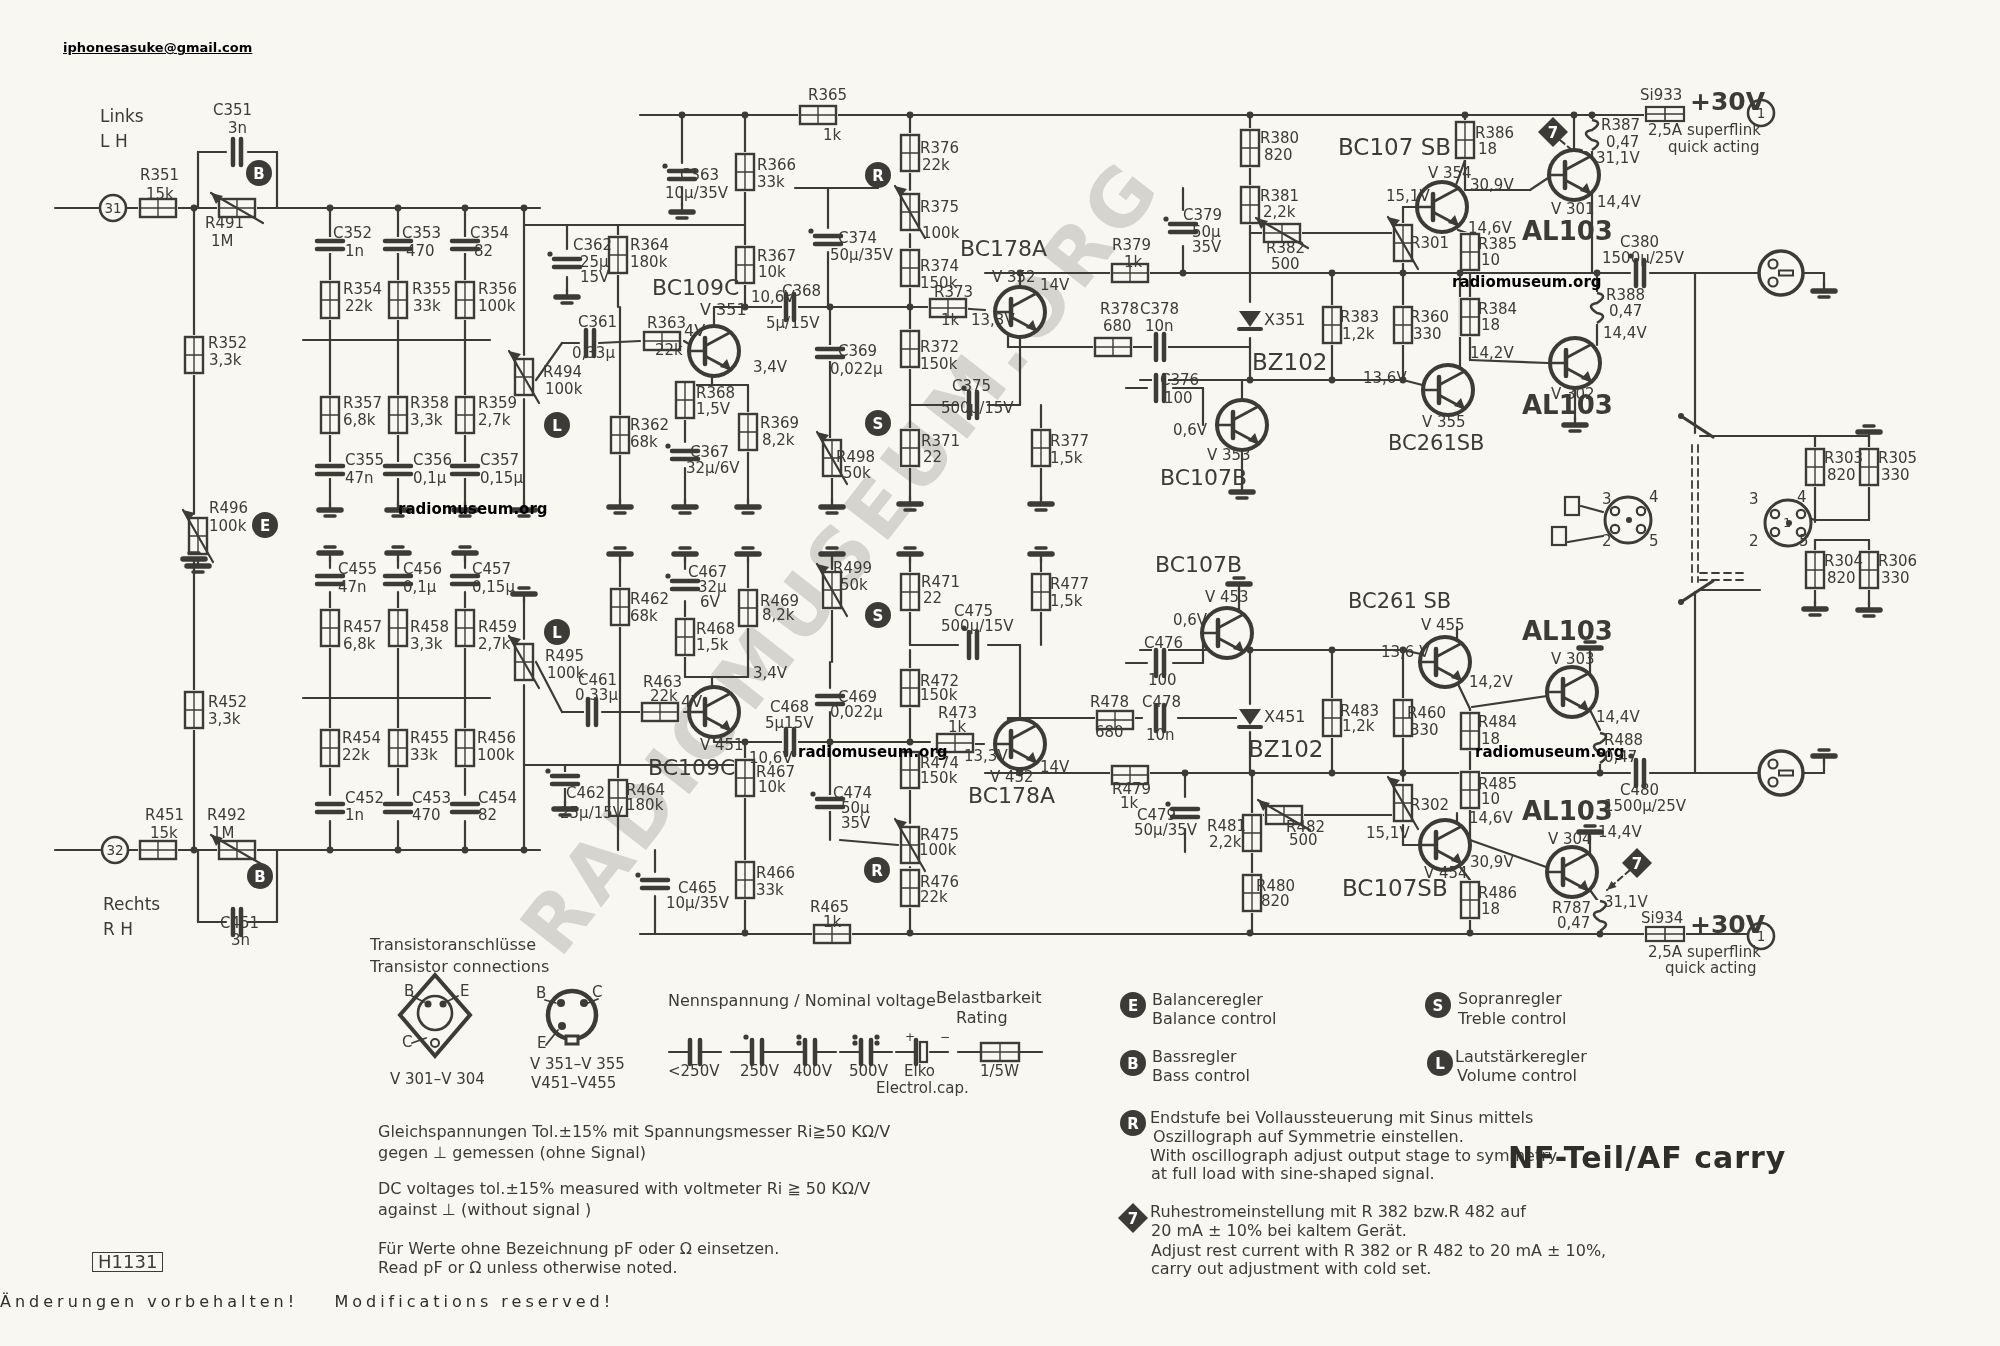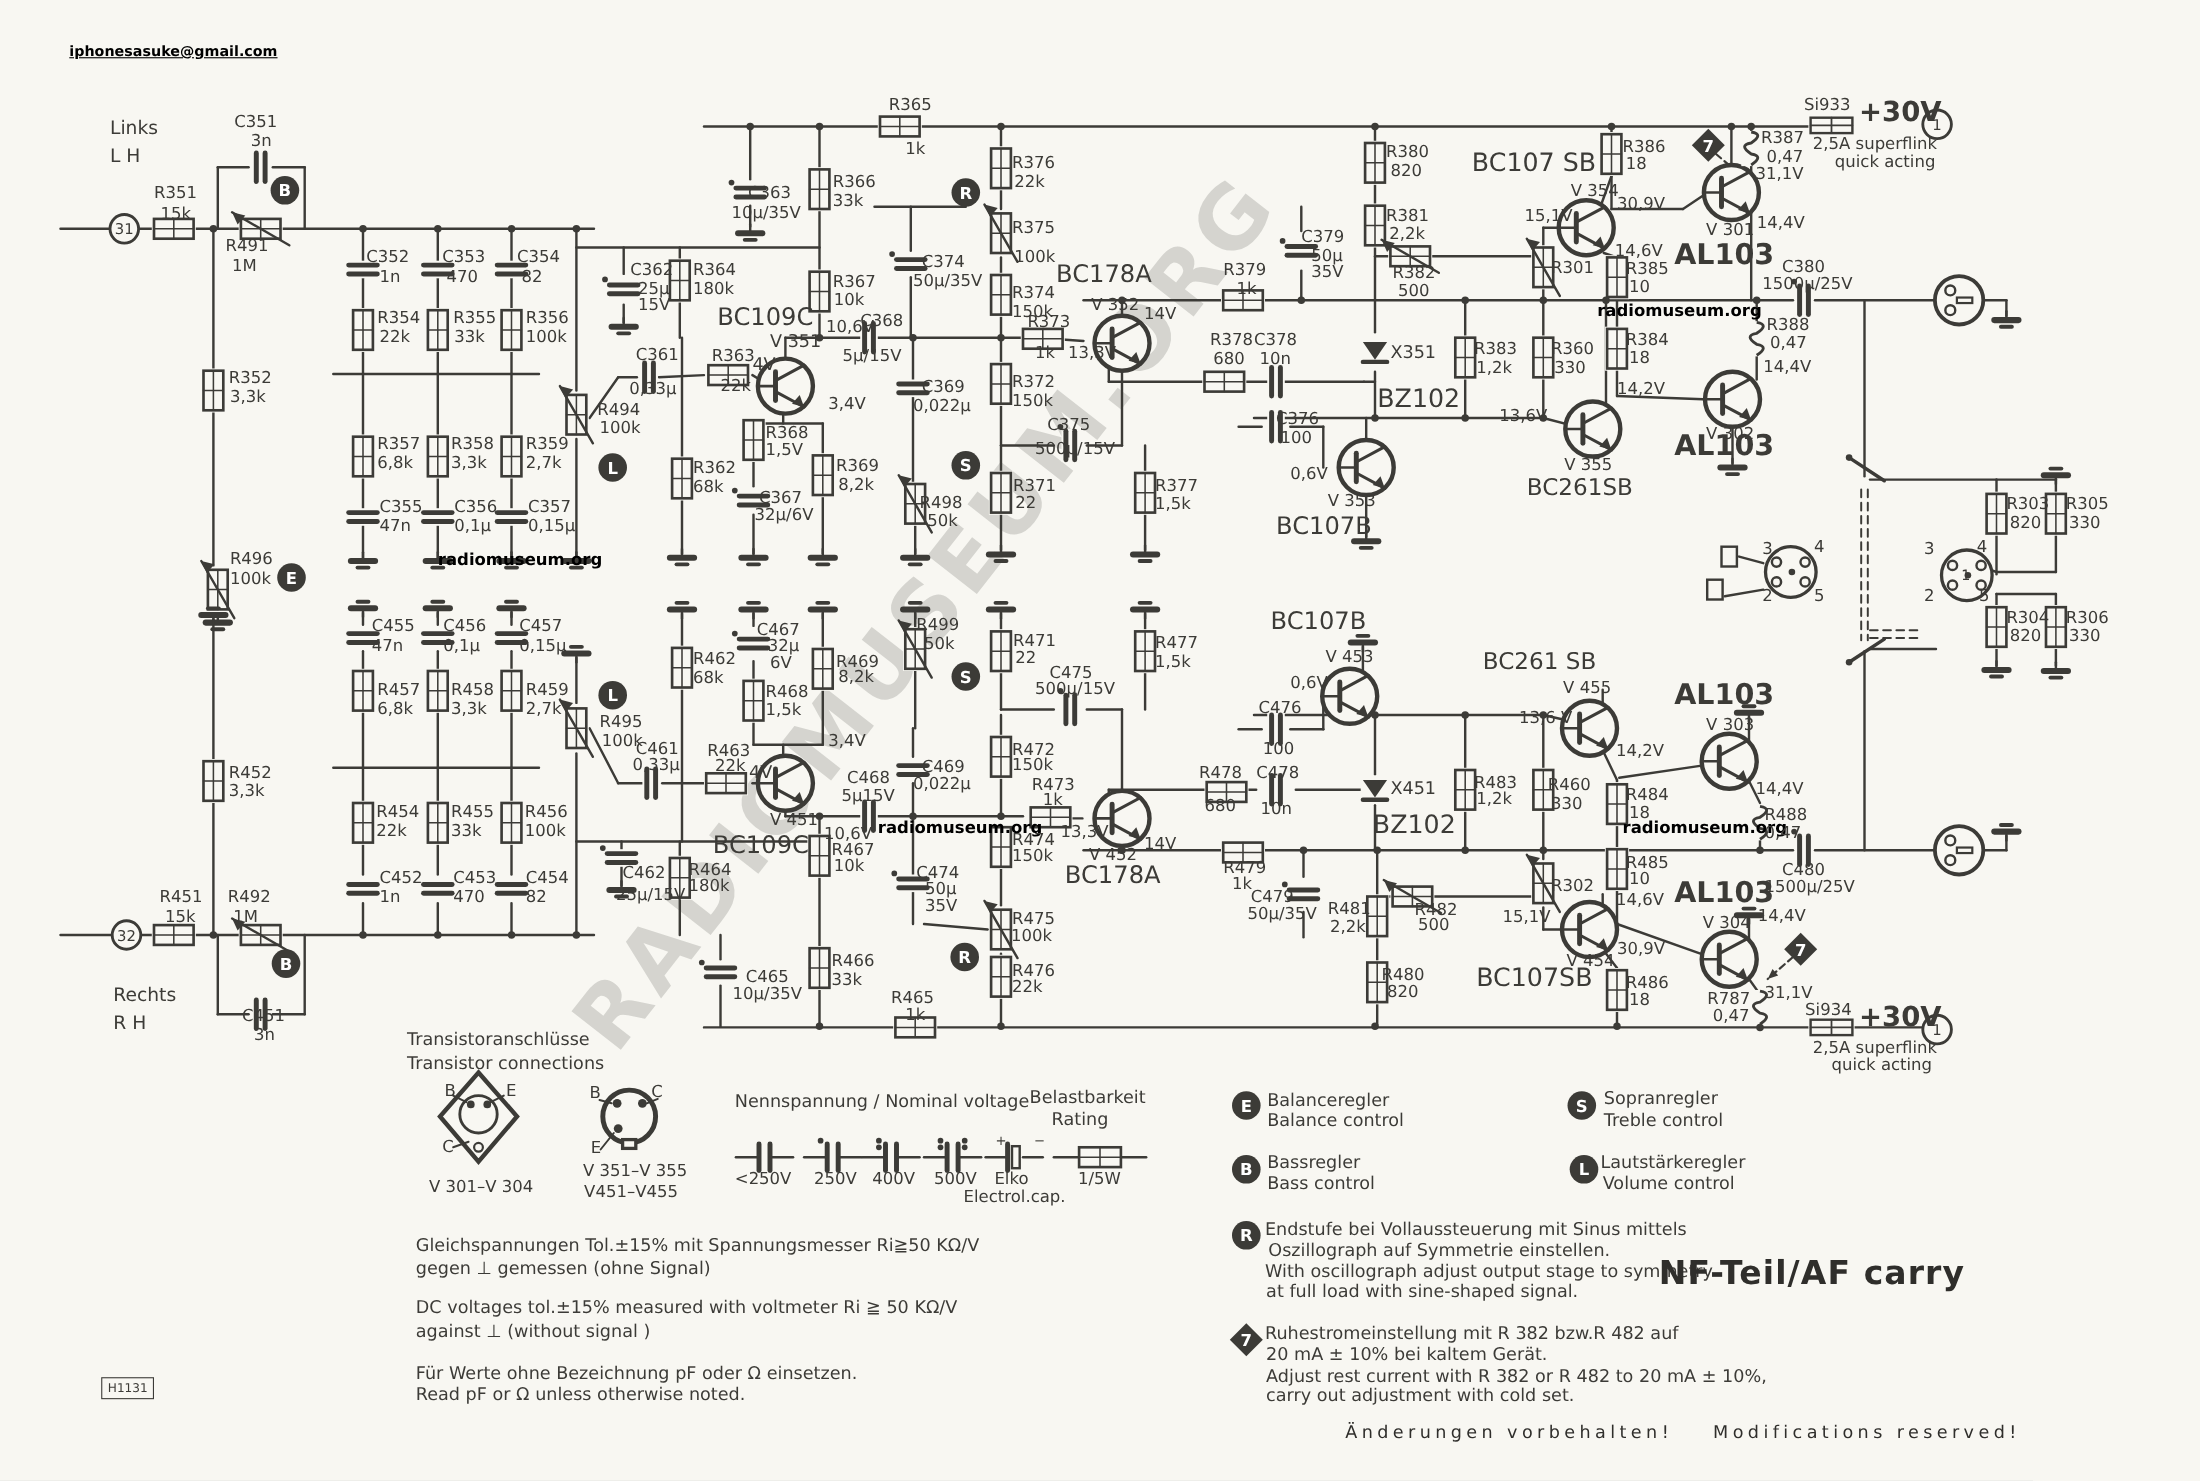--- a/index.html
+++ b/index.html
@@ -1,22 +1,22 @@
 <!DOCTYPE html>
 <html><head>
 <meta charset="utf-8">
 <style>
   html,body{margin:0;padding:0;background:#e8e8e4;}
   #stage{position:relative;width:2000px;height:1346px;background:#f8f7f2;font-family:"DejaVu Sans",sans-serif;overflow:hidden;}
   #schem{position:absolute;left:0;top:0;}
   .ov{position:absolute;color:#000;white-space:pre;}
   #email-wm{left:63px;top:40px;font-size:13px;font-weight:bold;text-decoration:underline;}
   #nf-title{left:1508px;top:1140px;font-size:30px;font-weight:bold;color:#2f2e2b;letter-spacing:1px;}
-  #doc-no{left:92px;top:1252px;font-size:11px;border:1.8px solid #3c3b37;color:#3c3b37;padding:0 5px;line-height:18px;}
-  #footer{left:0;top:1292px;width:1837px;text-align:right;font-size:16px;letter-spacing:4px;color:#2f2e2b;}
+  #doc-no{left:92px;top:1252px;font-size:18px;border:1.8px solid #3c3b37;color:#3c3b37;padding:0 5px;line-height:18px;}
+  #footer{left:0;top:1292px;width:1837px;text-align:left;font-size:16px;letter-spacing:4px;color:#2f2e2b;}
   svg text{font-family:"DejaVu Sans",sans-serif;}
 </style>
 </head>
 <body>
 
 <div id="stage">
   <svg id="schem" width="2000" height="1346" viewBox="0 0 2000 1346">
       <text x="0" y="0" font-size="78" fill="#9a9a96" fill-opacity="0.38" font-weight="bold" letter-spacing="6" transform="translate(560,960) rotate(-52)">RADIOMUSEUM.ORG</text>
       <line x1="55" y1="208" x2="140" y2="208" stroke="#3c3b37" stroke-width="2.2" stroke-linecap="round"></line>
       <line x1="176" y1="208" x2="219" y2="208" stroke="#3c3b37" stroke-width="2.2" stroke-linecap="round"></line>

